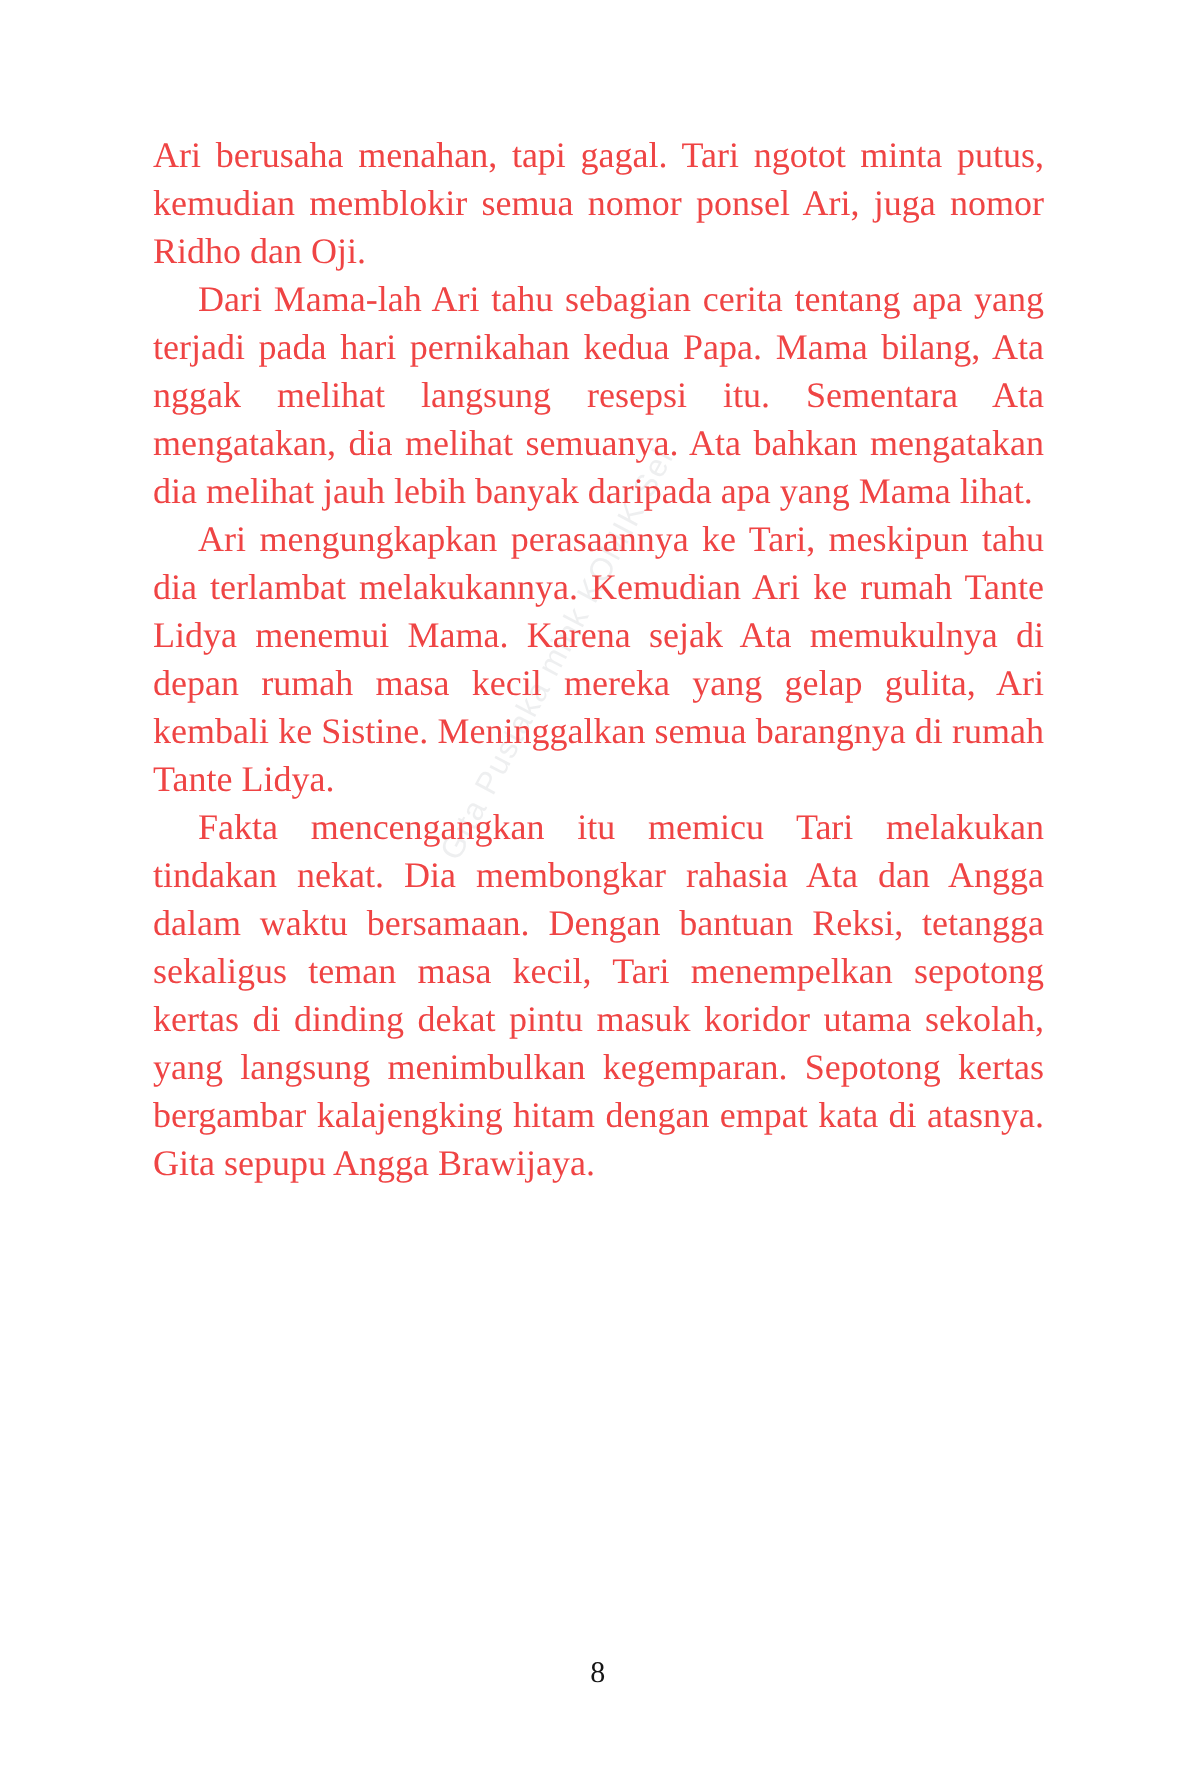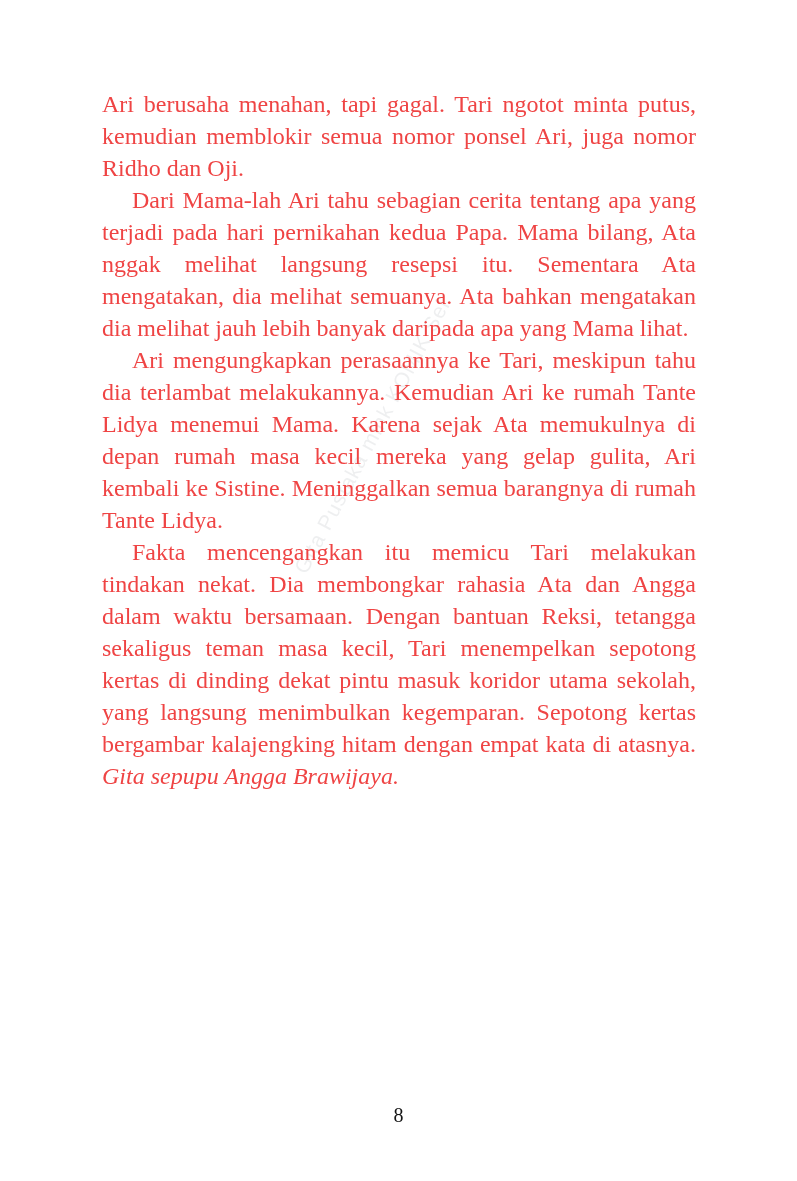--- a/index.html
+++ b/index.html
@@ -43,21 +43,20 @@
     line-height: 32px;
     color: #ef4444;
     text-align: justify;
     text-indent: 30px;
     -webkit-font-smoothing: antialiased;
   }
   .para.first {
     text-indent: 0;
   }
   .para .tail {
-    font-style: italic;
   }
   
   .para:after {
     content: "";
     display: inline-block;
     width: 100%;
   }
   .para.no-stretch:after {
     content: none;
   }

